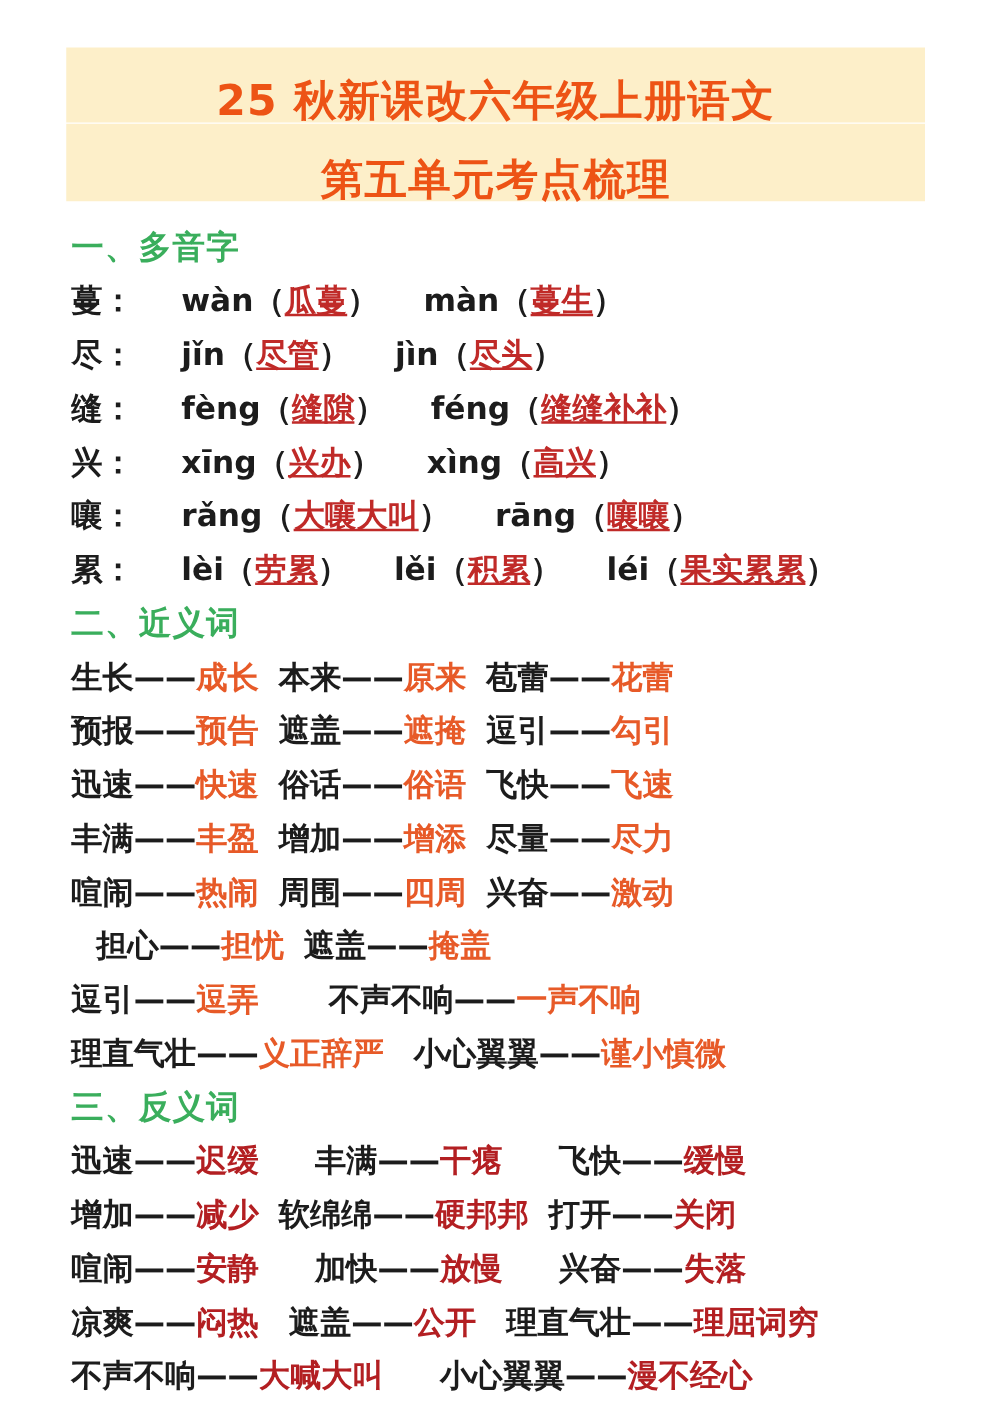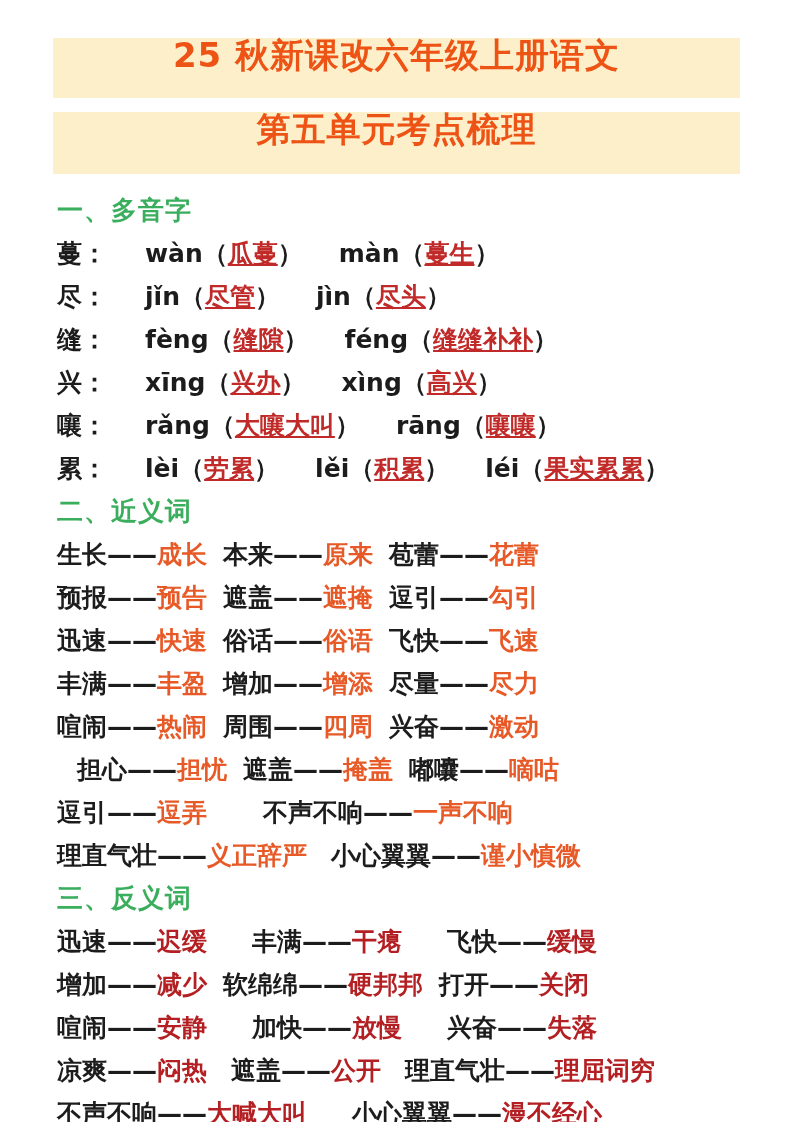--- a/index.html
+++ b/index.html
@@ -5,24 +5,24 @@
   html,body{margin:0;padding:0;}
   body{
     width:793px;height:1122px;background:#ffffff;overflow:hidden;
     font-family:"DejaVu Sans","Liberation Sans",sans-serif;
     color:var(--body_text,#1c1c1c);
     font-weight:bold;
   }
   .page{width:793px;height:1122px;position:relative;}
   .banner{
     margin:0 53px;height:60px;background:var(--banner_bg,#fdefc9);
-    display:flex;align-items:flex-start;justify-content:center;
+    display:flex;align-items:flex-end;justify-content:center;
   }
   .banner.first{margin-top:38px;}
-  .banner.second{height:62px;margin-top:14px;}
+  .banner.second{height:62px;margin-top:1px;}
   .banner h1{
     margin:0;font-size:34px;line-height:1;letter-spacing:1px;
     color:var(--title_text,#ed5315);font-weight:bold;
   }
   .content{padding:15px 40px 0 57px;}
   .heading{
     height:43px;display:flex;align-items:center;
     color:var(--section_heading,#3aae5c);font-size:26px;letter-spacing:1px;
   }
   .line,.row{
@@ -221,24 +221,20 @@
     </div>
     <div class="row indent">
       <span class="pair">
           <span>担心——</span>
           <span class="hl syn">担忧</span>
         </span>
       <span class="pair">
           <span>遮盖——</span>
           <span class="hl syn">掩盖</span>
         </span>
-      <span class="pair">
-          <span>嘟囔——</span>
-          <span class="hl syn">嘀咕</span>
-        </span>
     </div>
     <div class="row g56">
       <span class="pair">
           <span>逗引——</span>
           <span class="hl syn">逗弄</span>
         </span>
       <span class="pair">
           <span>不声不响——</span>
           <span class="hl syn">一声不响</span>
         </span>

